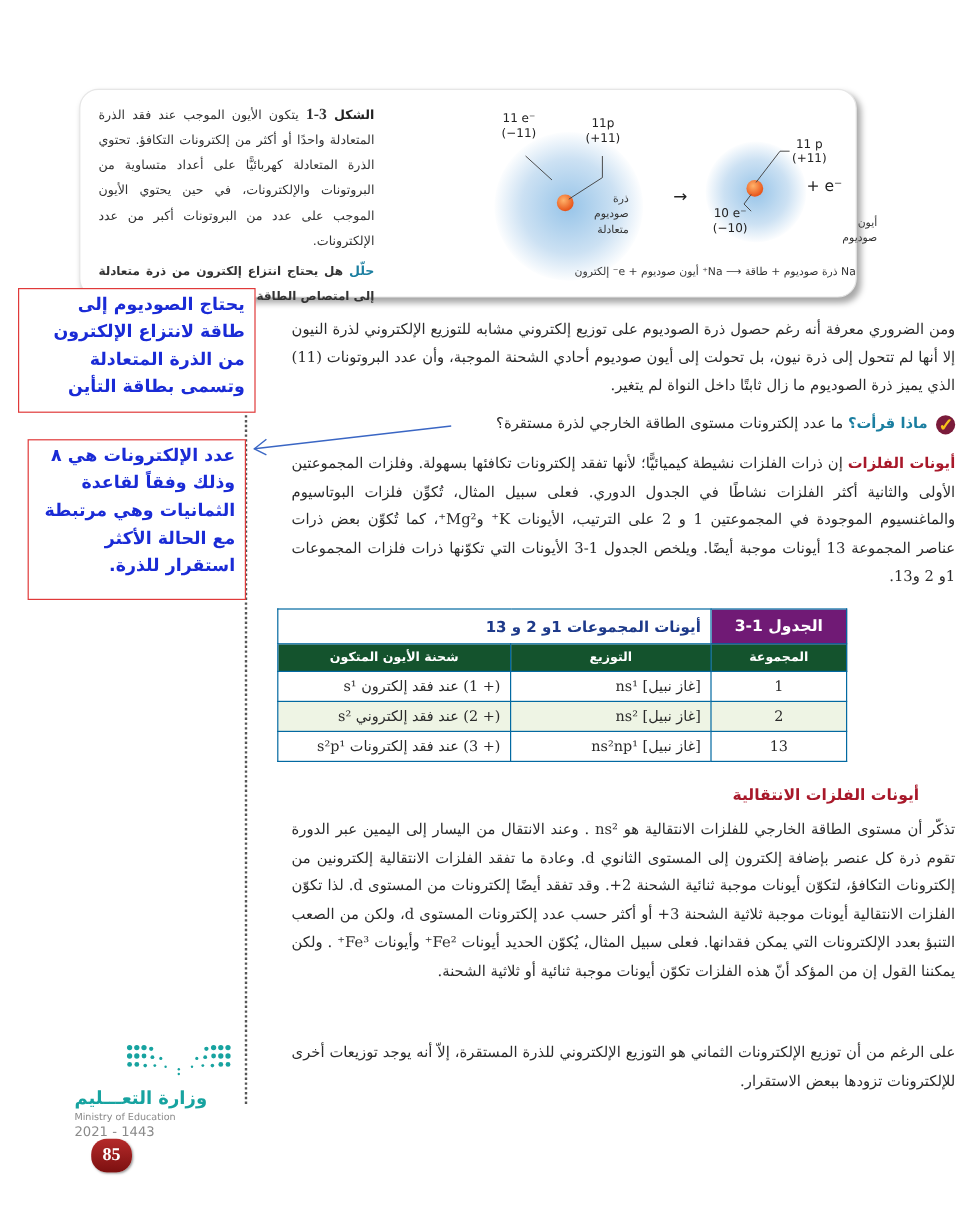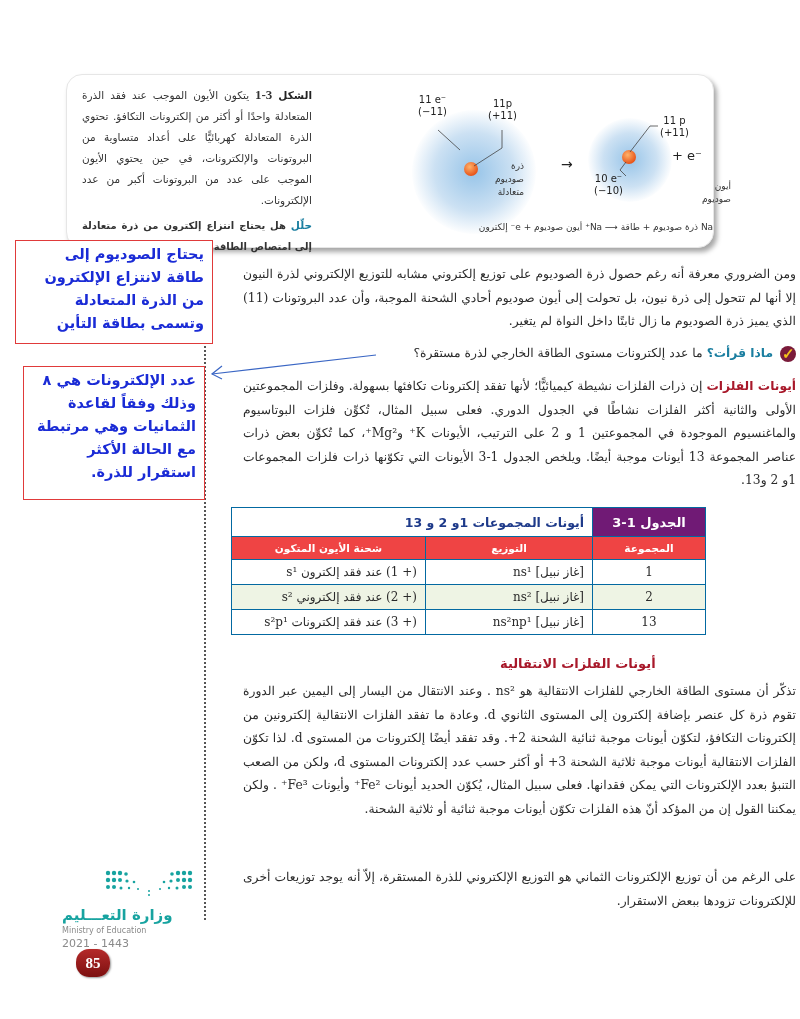--- a/index.html
+++ b/index.html
@@ -46,21 +46,21 @@
     display:inline-block; width:16px; height:16px; border-radius:50%; background:#7a1b3a; vertical-align:middle;
     position:relative; margin-left:3px;
   }
   .check-icon::after { content:"✓"; position:absolute; left:2px; top:-3px; color:#f4c21a; font-size:15px; font-weight:bold; }
 
   
   .tbl { left:231px; top:507px; width:475px; border:1px solid #b9cf96; border-collapse:collapse; direction:rtl; font-size:12px; }
   .tbl td, .tbl th { border:1px solid #0369a1; padding:0 8px; height:24px; }
   .tbl .t-title { background:#701a75; color:#fff; font-weight:bold; font-family:"DejaVu Sans", sans-serif; text-align:center; font-size:13px; height:28px; }
   .tbl .t-sub { background:#fff; color:#1e3a8a; font-weight:bold; font-family:"DejaVu Sans", sans-serif; text-align:right; font-size:12.5px; }
-  .tbl th { background:#ef4444; color:#fff; font-family:"DejaVu Sans", sans-serif; font-weight:bold; font-size:10.5px; height:22px; }
+  .tbl th { background:#14532d; color:#fff; font-family:"DejaVu Sans", sans-serif; font-weight:bold; font-size:10.5px; height:22px; }
   .tbl tr.alt td { background:#eef4e4; }
   .tbl td.c { text-align:center; }
   .tbl td.r { text-align:right; }
 
   .logo-dots { left:104px; top:869px; width:90px; height:28px; }
   .ministry-ar { left:62px; top:906px; font-family:"DejaVu Sans", sans-serif; color:#17a3a0; font-size:15px; font-weight:bold; direction:rtl; }
   .ministry-en { left:62px; top:926px; font-family:"DejaVu Sans", sans-serif; color:#8a8a8a; font-size:8px; }
   .year { left:62px; top:937px; font-family:"DejaVu Sans", sans-serif; color:#8a8a8a; font-size:11px; }
   .page-num {
     left:76px; top:949px; width:34px; height:28px; background: linear-gradient(#b52a2a, #7c1010);
@@ -165,21 +165,21 @@
     <td class="r">(+ 2) عند فقد إلكتروني s²</td>
   </tr>
   <tr>
     <td class="c">13</td>
     <td class="r">[غاز نبيل] ns²np¹</td>
     <td class="r">(+ 3) عند فقد إلكترونات s²p¹</td>
   </tr>
 </tbody>
   </table>
 
-<div class="abs red-head" style="left:500px;top:656px;width:266px;text-align:left;direction:rtl;font-size:13px;">أيونات الفلزات الانتقالية</div>
+<div class="abs red-head" style="left:500px;top:656px;width:266px;text-align:right;direction:rtl;font-size:13px;">أيونات الفلزات الانتقالية</div>
 <div class="abs para" style="left:213px;top:680px;width:553px;">تذكّر أن مستوى الطاقة الخارجي للفلزات الانتقالية هو ns² . وعند الانتقال من اليسار إلى اليمين عبر الدورة تقوم ذرة كل عنصر بإضافة إلكترون إلى المستوى الثانوي d. وعادة ما تفقد الفلزات الانتقالية إلكترونين من إلكترونات التكافؤ، لتكوّن أيونات موجبة ثنائية الشحنة 2+. وقد تفقد أيضًا إلكترونات من المستوى d. لذا تكوّن الفلزات الانتقالية أيونات موجبة ثلاثية الشحنة 3+ أو أكثر حسب عدد إلكترونات المستوى d، ولكن من الصعب التنبؤ بعدد الإلكترونات التي يمكن فقدانها. فعلى سبيل المثال، يُكوّن الحديد أيونات Fe²⁺ وأيونات Fe³⁺ . ولكن يمكننا القول إن من المؤكد أنّ هذه الفلزات تكوّن أيونات موجبة ثنائية أو ثلاثية الشحنة.</div>
 <div class="abs para" style="left:213px;top:866px;width:553px;">على الرغم من أن توزيع الإلكترونات الثماني هو التوزيع الإلكتروني للذرة المستقرة، إلاّ أنه يوجد توزيعات أخرى للإلكترونات تزودها ببعض الاستقرار.</div>
 
 <svg class="abs logo-dots" viewBox="0 0 90 28">
   <g fill="#17a3a0">
     <circle cx="4" cy="4" r="2.2"></circle>
       <circle cx="10" cy="4" r="2.2"></circle>
       <circle cx="16" cy="4" r="2.2"></circle>
       <circle cx="22" cy="5" r="1.8"></circle>
     <circle cx="68" cy="5" r="1.8"></circle>

